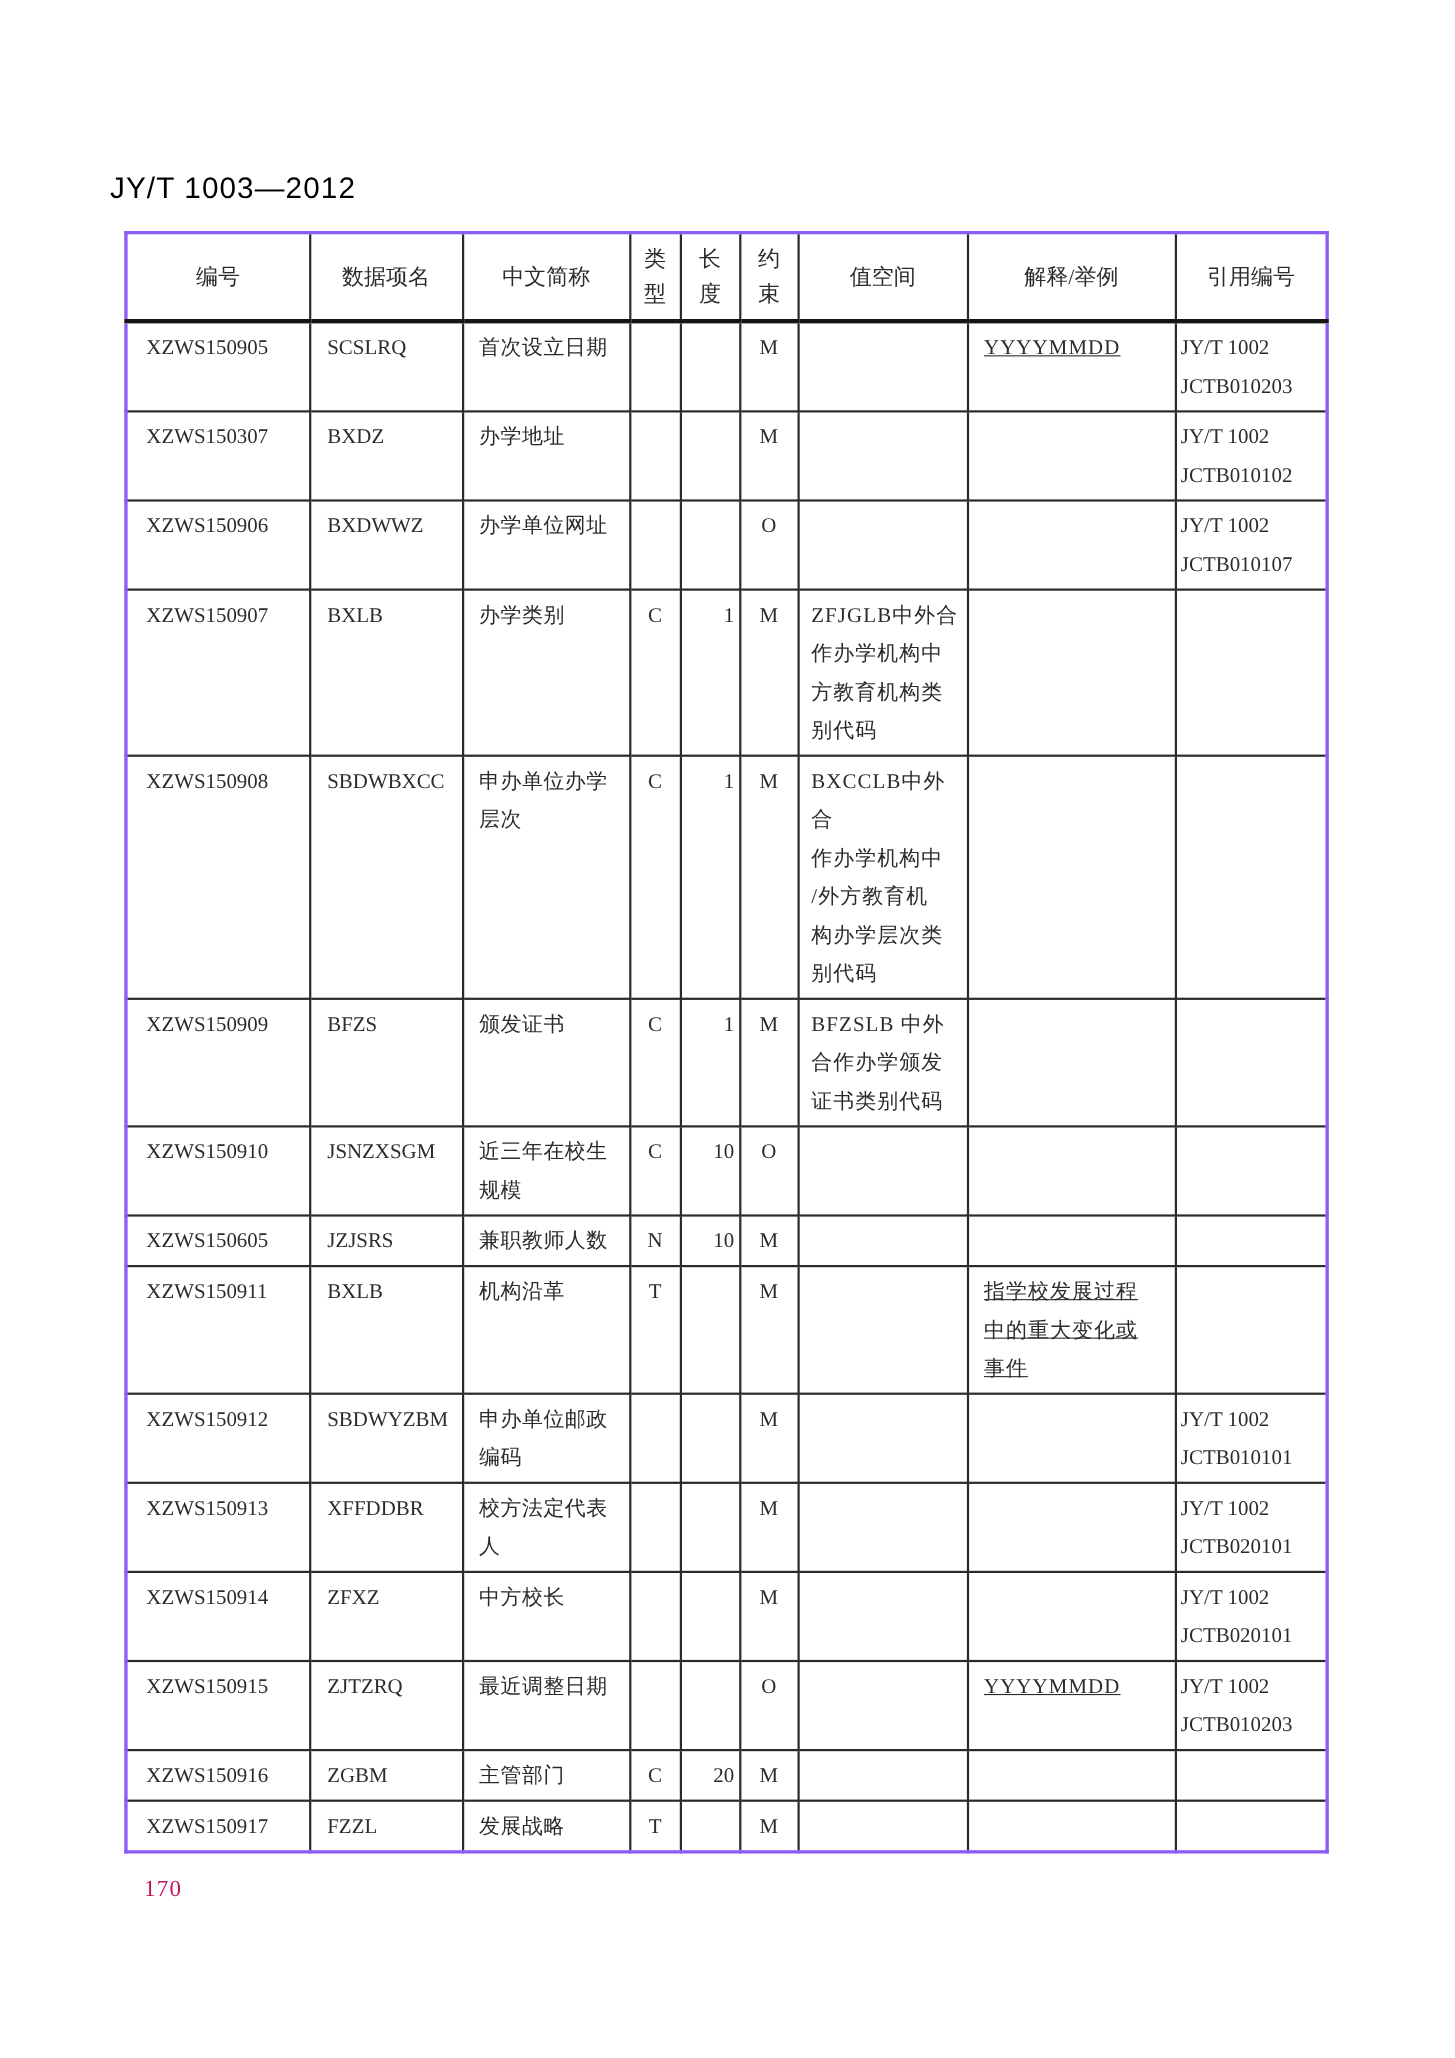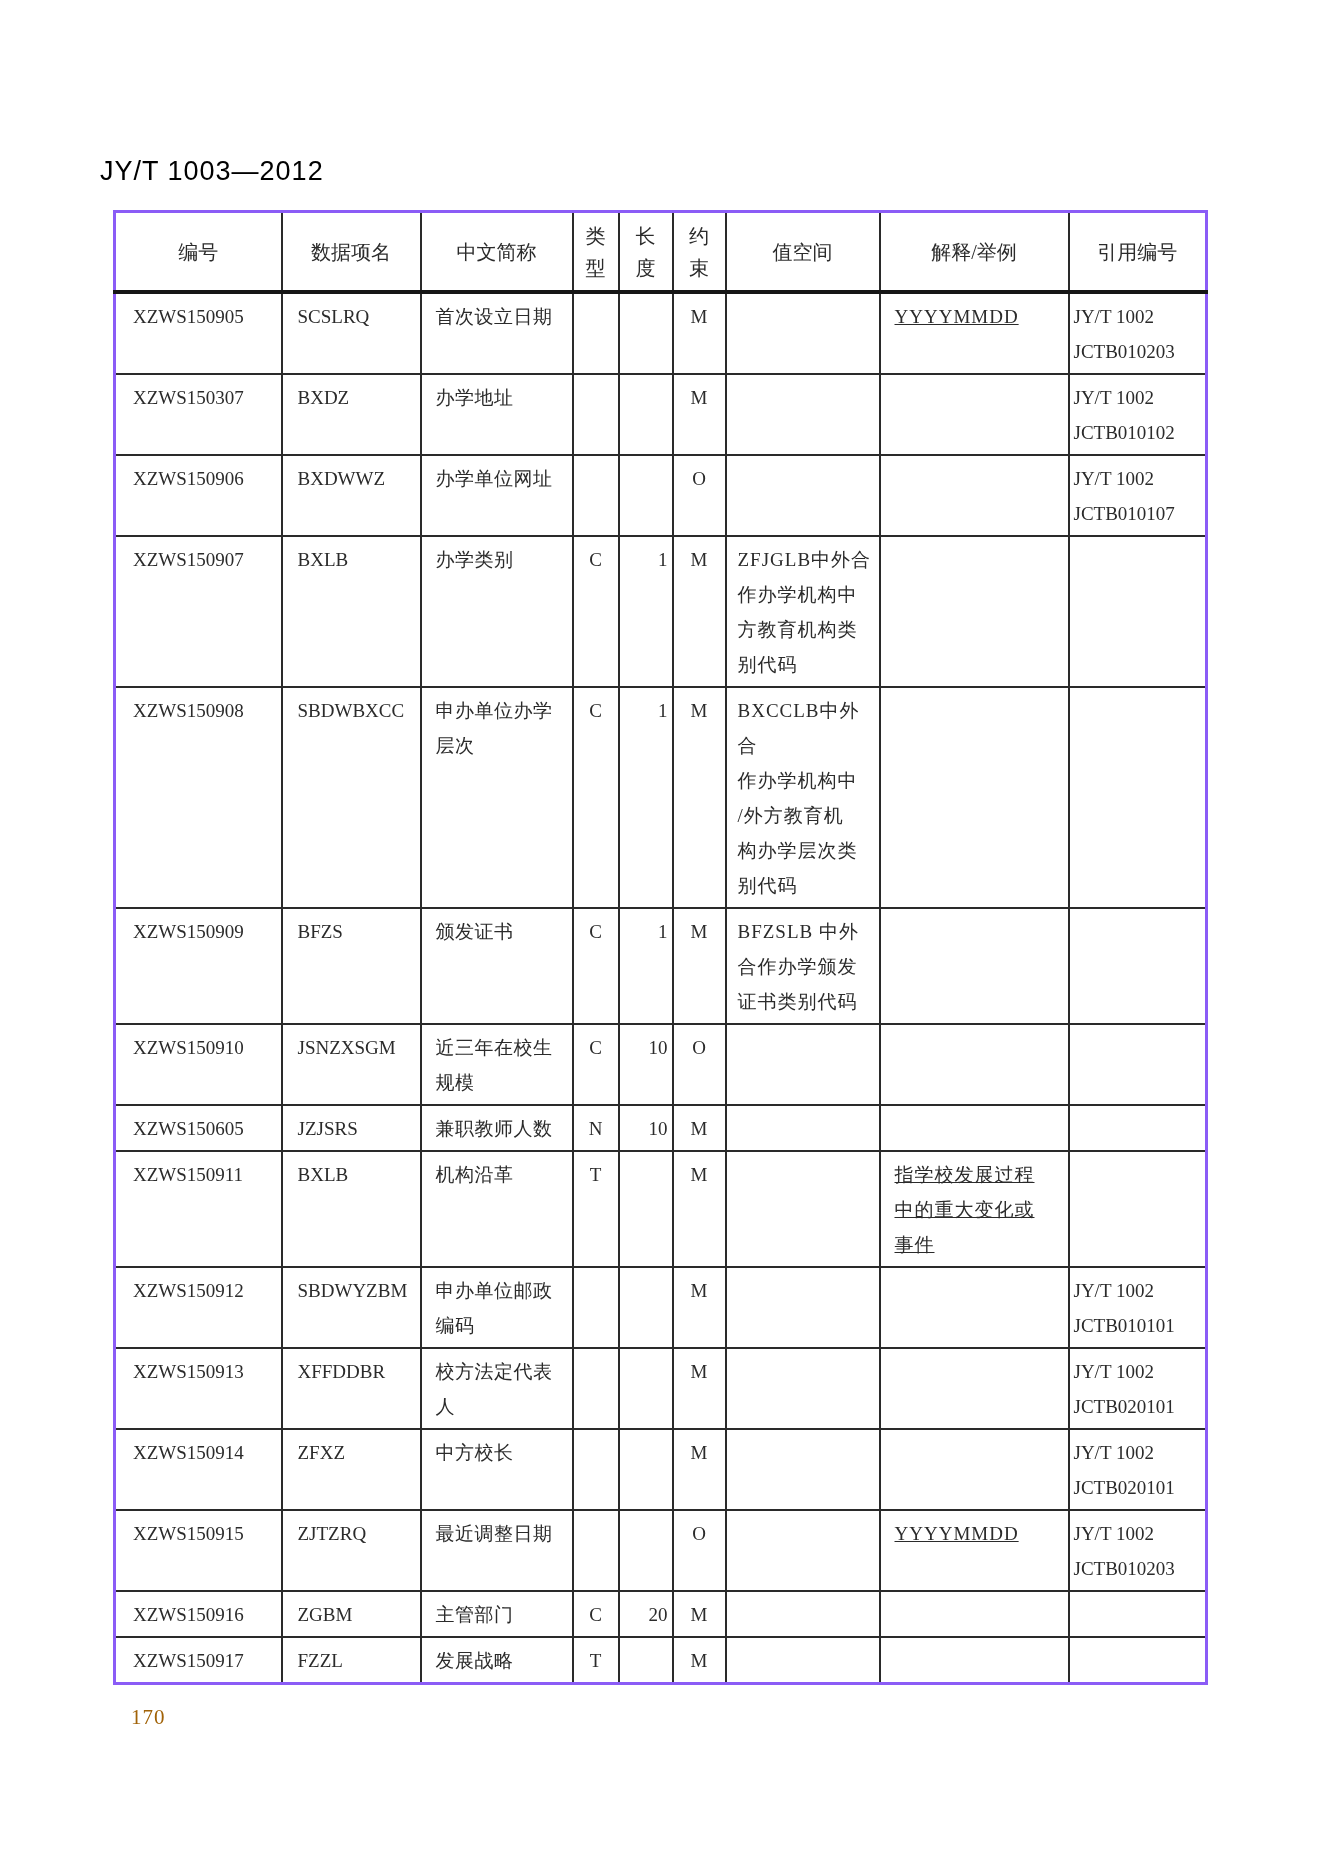--- a/index.html
+++ b/index.html
@@ -47,21 +47,21 @@
   td.c2 { padding-left:14px; letter-spacing:0.5px; }
   td.c3 { text-align:center; padding-left:2px; padding-right:2px; }
   td.c4 { text-align:right;  padding-right:4px; padding-left:2px; }
   td.c5 { text-align:center; padding-left:2px; padding-right:2px; }
   td.c6 { padding-left:11px; padding-right:4px; letter-spacing:1px; }
   td.c7 { padding-left:14px; padding-right:6px; letter-spacing:1px;text-decoration:underline; }
   td.c8 { padding-left:4px; }
 
   .page-num {
     position:absolute; left:131px; top:1705px;
-    font-size:21px; color:#a16207; letter-spacing:1px;
+    font-size:21px; color:#be185d; letter-spacing:1px;
   }
 </style>
 </head>
 <body>
 
 <div class="page">
 
   <div class="doc-code">JY/T 1003—2012</div>
 
   <table class="data-table">

